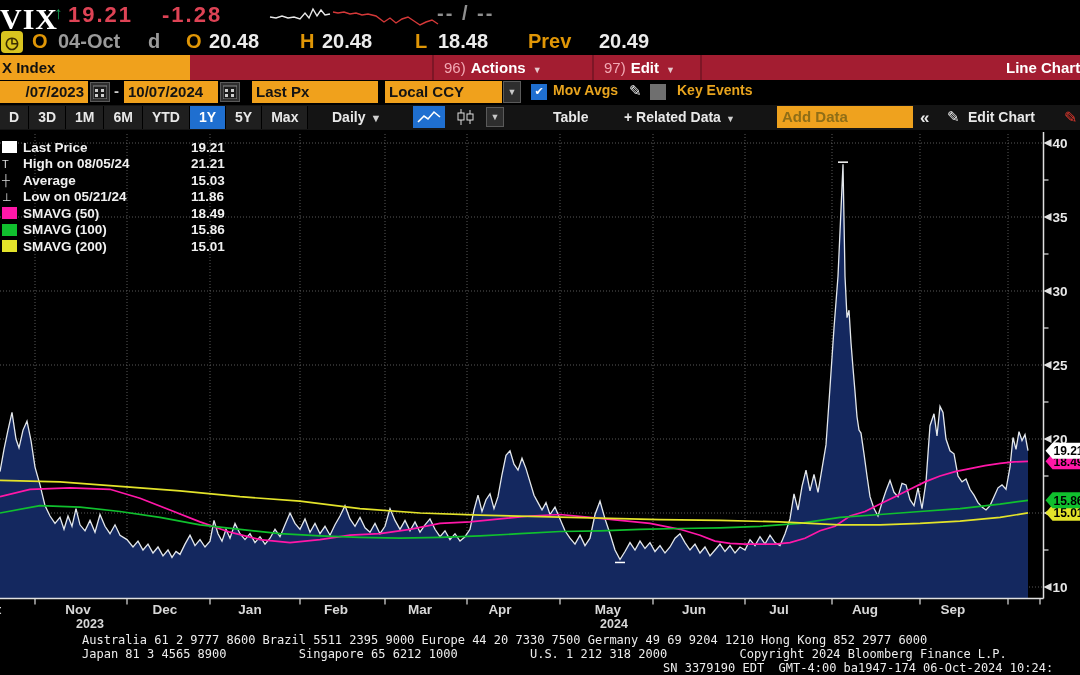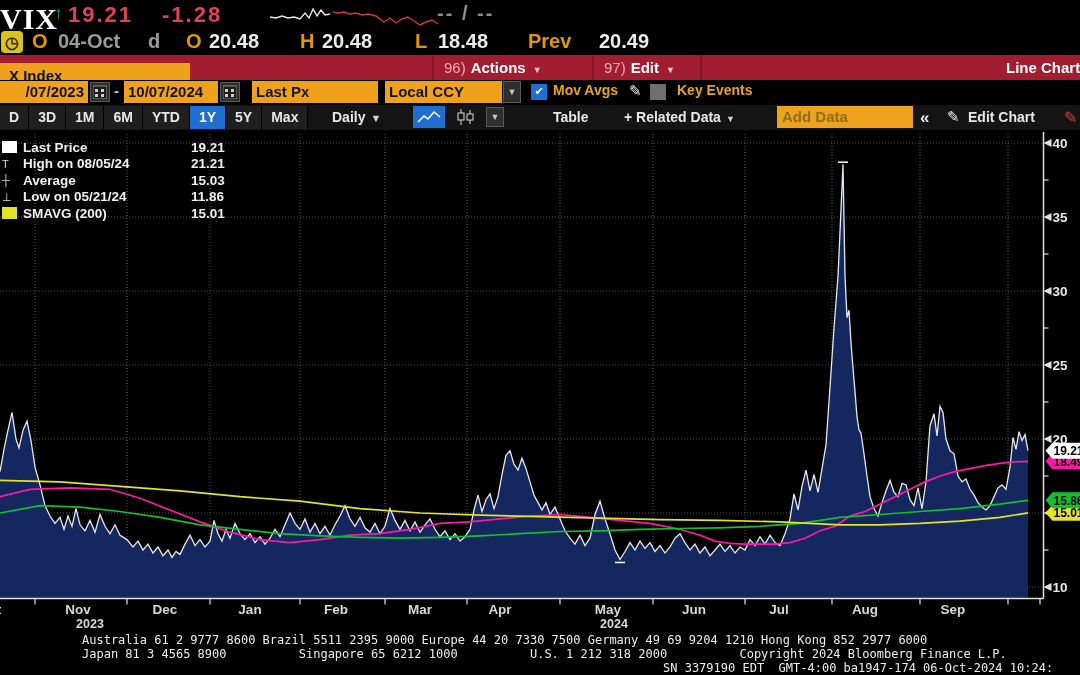--- a/index.html
+++ b/index.html
@@ -13,22 +13,22 @@
   .px{left:68px;top:2px;font-size:22px;font-weight:bold;color:#de4355;letter-spacing:2px;}
   .chg{left:162px;top:2px;font-size:22px;font-weight:bold;color:#de4355;letter-spacing:2px;}
   .rangebar{left:437px;top:2px;font-size:20px;font-weight:bold;color:#8f8f8f;letter-spacing:2px;}
   .r2{top:28px;left:0;width:1080px;height:27px;}
   .badge{left:1px;top:3px;width:22px;height:22px;background:#d9c41f;border-radius:4px;
          display:flex;align-items:center;justify-content:center;color:#3a2c00;font-size:16px;font-weight:bold;}
   .r2 span{position:absolute;top:2px;font-size:20px;font-weight:bold;}
   .olab{color:#e09606;} .gray{color:#9a9a9a;} .wval{color:#ececec;}
   
   .menubar{top:55px;left:0;width:1080px;height:25px;background:#a31d31;}
-  .sec-box{left:0;top:8px;width:190px;height:25px;background:#f0a11c;color:#101010;
-           font-size:15px;font-weight:bold;line-height:25px;padding-left:9px;box-sizing:border-box;}
+  .sec-box{left:0;top:0;width:190px;height:25px;background:#f0a11c;color:#101010;
+           font-size:15px;font-weight:bold;line-height:25px;padding-left:2px;box-sizing:border-box;}
   .menu-item{top:0;height:25px;line-height:25px;font-size:15px;font-weight:bold;color:#fff;
              border-left:2px solid #7e1626;padding:0 10px;}
   .menu-num{color:#f2a9b4;font-weight:normal;margin-right:5px;}
   .mcaret{font-size:9px;color:#e6c8cd;margin-left:7px;}
   .line-chart-label{left:1006px;top:0;height:25px;line-height:25px;font-size:15px;font-weight:bold;color:#fff;white-space:nowrap;}
   
   .controls{top:80px;left:0;width:1080px;height:25px;background:#000;}
   .ofield{top:1px;height:22px;background:#f0a11c;color:#141414;font-size:15px;font-weight:bold;
           line-height:22px;padding:0 4px;box-sizing:border-box;white-space:nowrap;overflow:hidden;}
   .calbox{top:2px;width:20px;height:20px;background:#2e2e2e;border:1px solid #5a5a5a;box-sizing:border-box;
@@ -282,20 +282,30 @@
           <span class="lg-glyph">┼</span>
           <span class="lg-label">Average</span>
           <span class="lg-value">15.03</span>
         </div>
         <div class="lg-row">
           <span class="lg-glyph">⊥</span>
           <span class="lg-label">Low on 05/21/24</span>
           <span class="lg-value">11.86</span>
         </div>
         <div class="lg-row">
+          <span class="lg-marker" style="background: rgb(255, 23, 168);"></span>
+          <span class="lg-label">SMAVG (50)</span>
+          <span class="lg-value">18.49</span>
+        </div>
+        <div class="lg-row">
+          <span class="lg-marker" style="background: rgb(16, 192, 46);"></span>
+          <span class="lg-label">SMAVG (100)</span>
+          <span class="lg-value">15.86</span>
+        </div>
+        <div class="lg-row">
           <span class="lg-marker" style="background: rgb(227, 227, 42);"></span>
           <span class="lg-label">SMAVG (200)</span>
           <span class="lg-value">15.01</span>
         </div>
       </div>
   </div>
 
   <div class="footer-line" style="left:82px;top:633px;">Australia 61 2 9777 8600 Brazil 5511 2395 9000 Europe 44 20 7330 7500 Germany 49 69 9204 1210 Hong Kong 852 2977 6000</div>
   <div class="footer-line" style="left:82px;top:647px;">Japan 81 3 4565 8900          Singapore 65 6212 1000          U.S. 1 212 318 2000          Copyright 2024 Bloomberg Finance L.P.</div>
   <div class="footer-line" style="left:663px;top:661px;">SN 3379190 EDT  GMT-4:00 ba1947-174 06-Oct-2024 10:24:</div>

